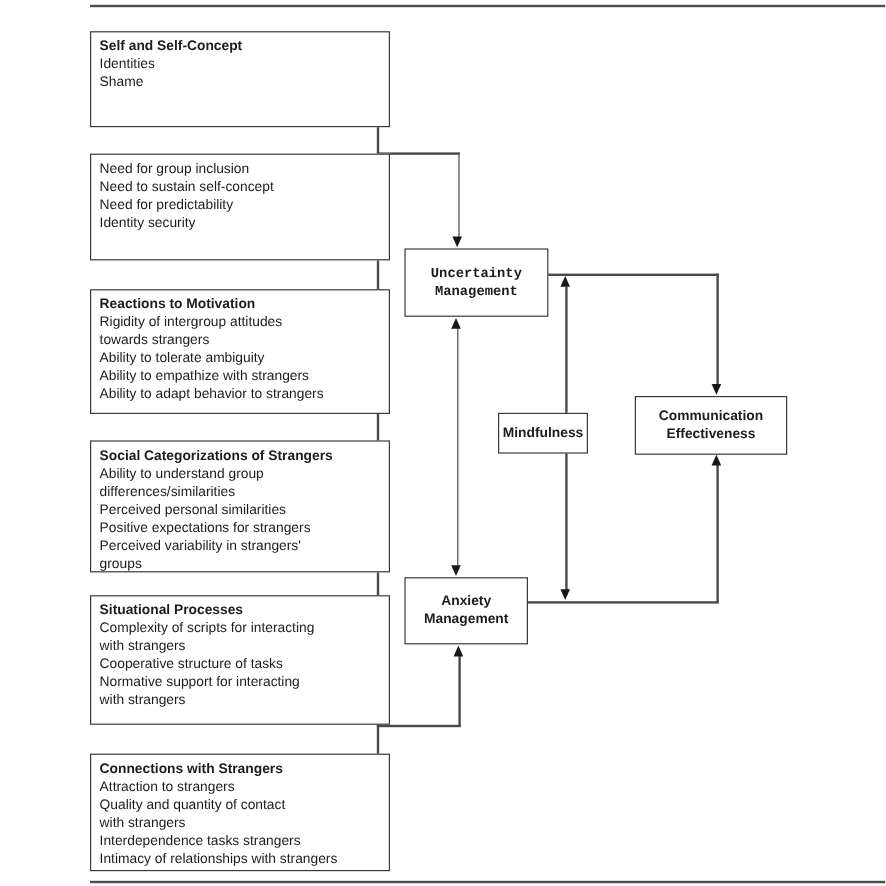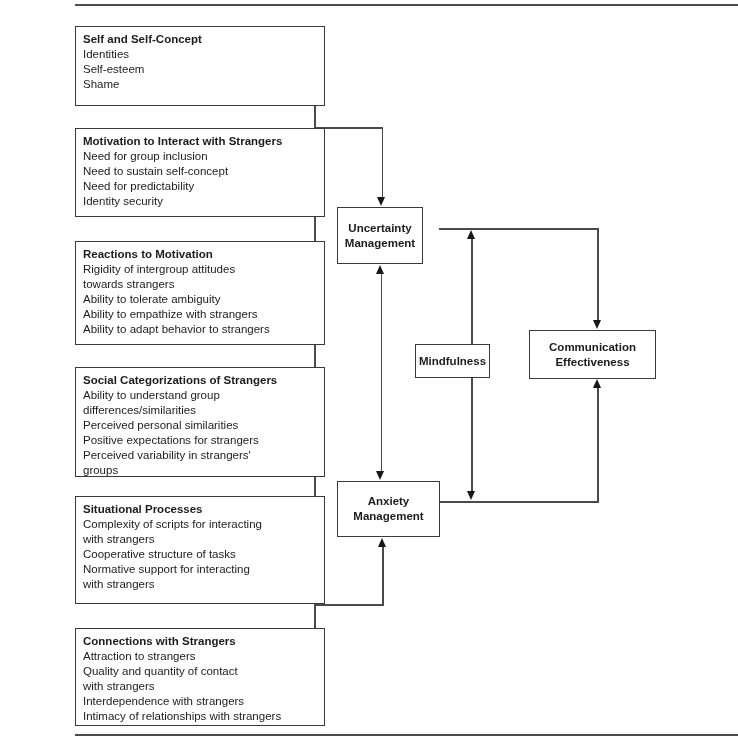--- a/index.html
+++ b/index.html
@@ -71,25 +71,23 @@
   <div class="ar down" style="left:376px; top:471px;"></div>
   <div class="ar up" style="left:377.5px; top:538px;"></div>
   <div class="ar up" style="left:467px; top:230px;"></div>
   <div class="ar down" style="left:467px; top:491px;"></div>
   <div class="ar down" style="left:593px; top:320px;"></div>
   <div class="ar up" style="left:593px; top:379px;"></div>
 
   <div class="box left-box" style="top:26px;  height:80px;">
       <div class="bx-title">Self and Self-Concept</div>
       <div class="bx-item">Identities</div>
-      <div class="bx-item">Self-esteem</div>
       <div class="bx-item">Shame</div>
     </div>
   <div class="box left-box" style="top:128px; height:89px;">
-      <div class="bx-title">Motivation to Interact with Strangers</div>
       <div class="bx-item">Need for group inclusion</div>
       <div class="bx-item">Need to sustain self-concept</div>
       <div class="bx-item">Need for predictability</div>
       <div class="bx-item">Identity security</div>
     </div>
   <div class="box left-box" style="top:241px; height:104px;">
       <div class="bx-title">Reactions to Motivation</div>
       <div class="bx-item">Rigidity of intergroup attitudes
 towards strangers</div>
       <div class="bx-item">Ability to tolerate ambiguity</div>
@@ -111,25 +109,25 @@
 with strangers</div>
       <div class="bx-item">Cooperative structure of tasks</div>
       <div class="bx-item">Normative support for interacting
 with strangers</div>
     </div>
   <div class="box left-box" style="top:628px; height:98px;">
       <div class="bx-title">Connections with Strangers</div>
       <div class="bx-item">Attraction to strangers</div>
       <div class="bx-item">Quality and quantity of contact
 with strangers</div>
-      <div class="bx-item">Interdependence with strangers</div>
+      <div class="bx-item">Interdependence tasks strangers</div>
       <div class="bx-item">Intimacy of relationships with strangers</div>
     </div>
 
-  <div class="box pbox" style="left:337px; top:207px; width:86px; height:57px;">
+  <div class="box pbox" style="left:337px; top:207px; width:120px; height:57px;font-family:Liberation Mono, monospace;">
     <span class="pbox-label">Uncertainty
 Management</span>
   </div>
   <div class="box pbox" style="left:337px; top:481px; width:103px; height:56px;">
     <span class="pbox-label">Anxiety
 Management</span>
   </div>
   <div class="box pbox" style="left:415px; top:344px; width:75px; height:34px;">
     <span class="pbox-label">Mindfulness</span>
   </div>

